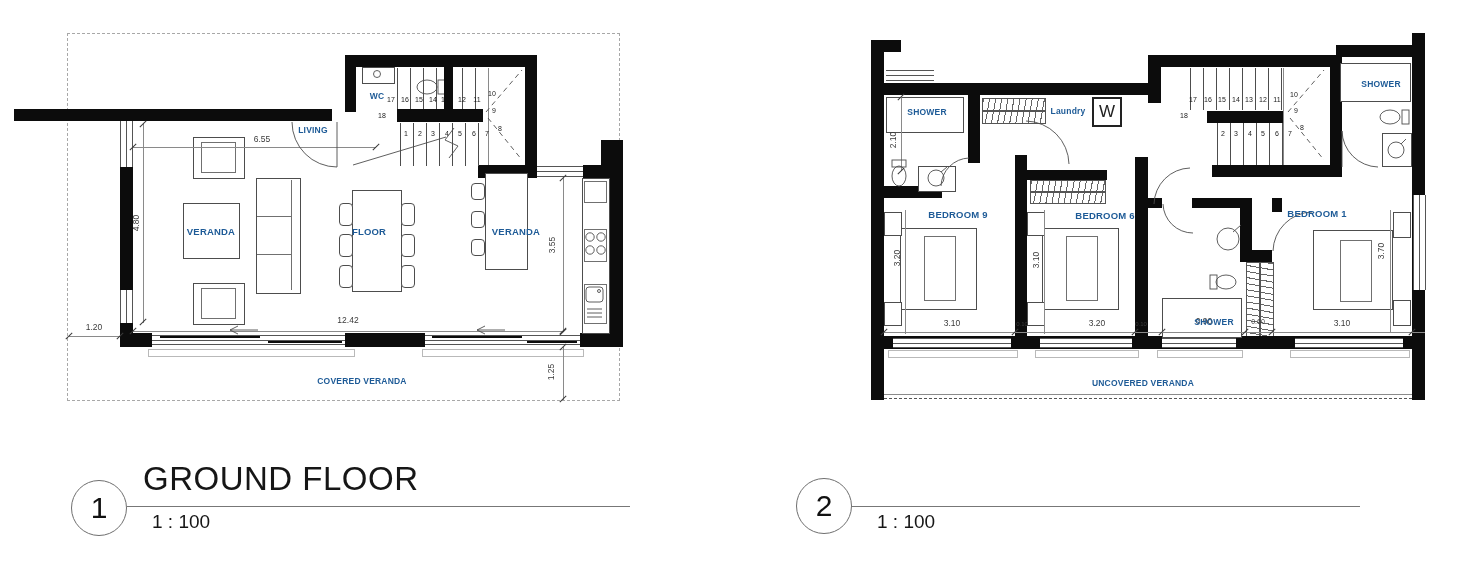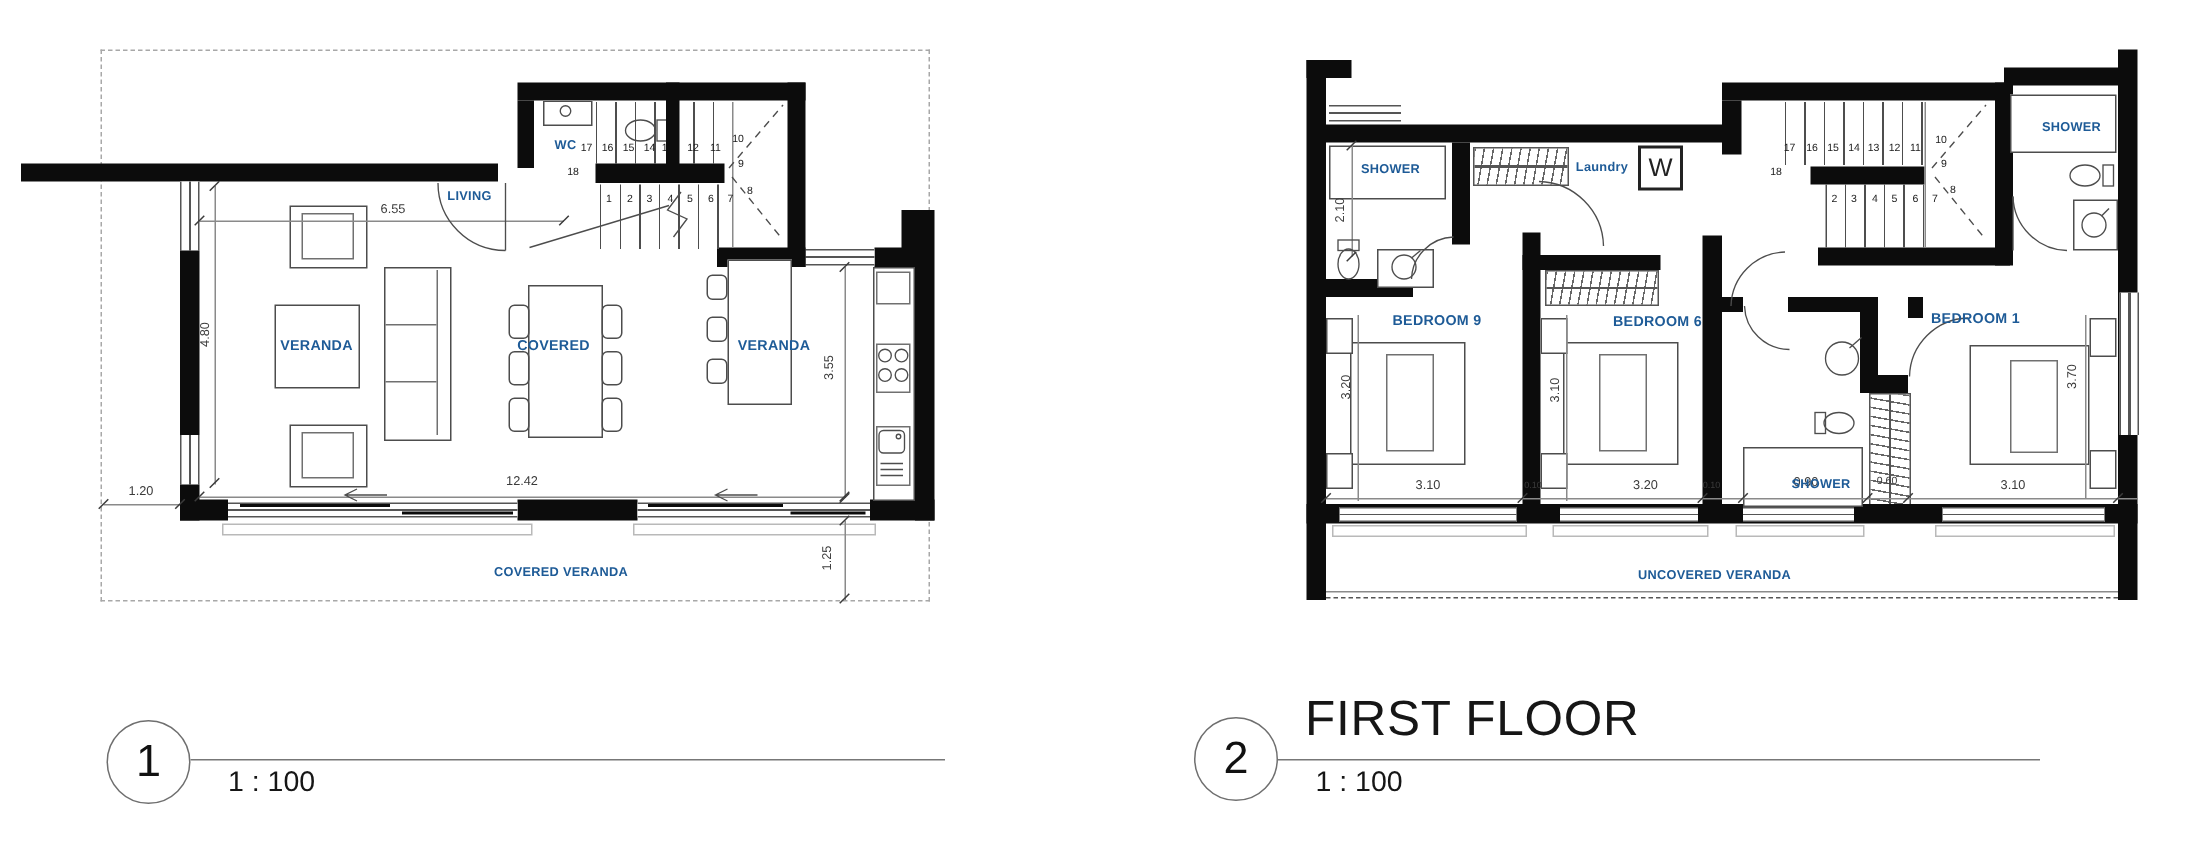--- a/index.html
+++ b/index.html
@@ -129,25 +129,25 @@
     <div class="f" style="left:485px;top:173px;width:41px;height:95px"></div>
     <div class="f rd" style="left:471px;top:183px;width:12px;height:15px"></div>
     <div class="f rd" style="left:471px;top:211px;width:12px;height:15px"></div>
     <div class="f rd" style="left:471px;top:239px;width:12px;height:15px"></div>
     <div class="f" style="left:582px;top:178px;width:26px;height:154px"></div>
     <div class="fi" style="left:584px;top:181px;width:21px;height:20px"></div>
     <div class="fi" style="left:584px;top:229px;width:21px;height:31px"></div>
     <div class="fi" style="left:584px;top:284px;width:21px;height:38px"></div>
 
     <span class="lbl" style="left:211px;top:231px">VERANDA</span>
-    <span class="lbl" style="left:369px;top:231px">COVERED</span>
+    <span class="lbl" style="left:369px;top:231px">FLOOR</span>
     <span class="lbl" style="left:516px;top:231px">VERANDA</span>
     <span class="lbl sm" style="left:313px;top:130px">LIVING</span>
     <span class="lbl sm" style="left:377px;top:96px">WC</span>
-    <span class="lbl sm" style="left:374px;top:381px">COVERED VERANDA</span>
+    <span class="lbl sm" style="left:362px;top:381px">COVERED VERANDA</span>
 
     <div class="dln" style="left:133px;top:147px;width:243px;height:1px"></div>
     <div class="tk" style="left:133px;top:147px"></div>
     <div class="tk" style="left:376px;top:147px"></div>
     <span class="dim" style="left:262px;top:139px">6.55</span>
 
     <div class="dln" style="left:143px;top:124px;width:1px;height:199px"></div>
     <div class="tk" style="left:143px;top:124px"></div>
     <div class="tk" style="left:143px;top:322px"></div>
     <span class="dimv" style="left:136px;top:223px">4.80</span>
@@ -367,24 +367,24 @@
       <path d="M1273 251 A40 40 0 0 1 1312 212"></path>
       <path d="M1342 131 A37 37 0 0 0 1378 167"></path>
       <path d="M1342 131 V167"></path>
     </g>
   </svg>
 
   <div class="abs" style="left:0;top:440px;width:100%;height:130px">
     <div class="tcirc" style="left:71px;top:40px">
       <span>1</span>
     </div>
+    <div class="title-name" style="left:143px;top:20px">GROUND FLOOR</div>
     <div class="tline" style="left:127px;top:66px;width:503px"></div>
     <div class="title-scale" style="left:152px;top:71px">1 : 100</div>
 
     <div class="tcirc" style="left:796px;top:38px">
       <span>2</span>
     </div>
-    <div class="title-name" style="left:870px;top:20px">FIRST FLOOR</div>
     <div class="tline" style="left:852px;top:66px;width:508px"></div>
     <div class="title-scale" style="left:877px;top:71px">1 : 100</div>
   </div>
 
 </div>
 
 </body></html>

